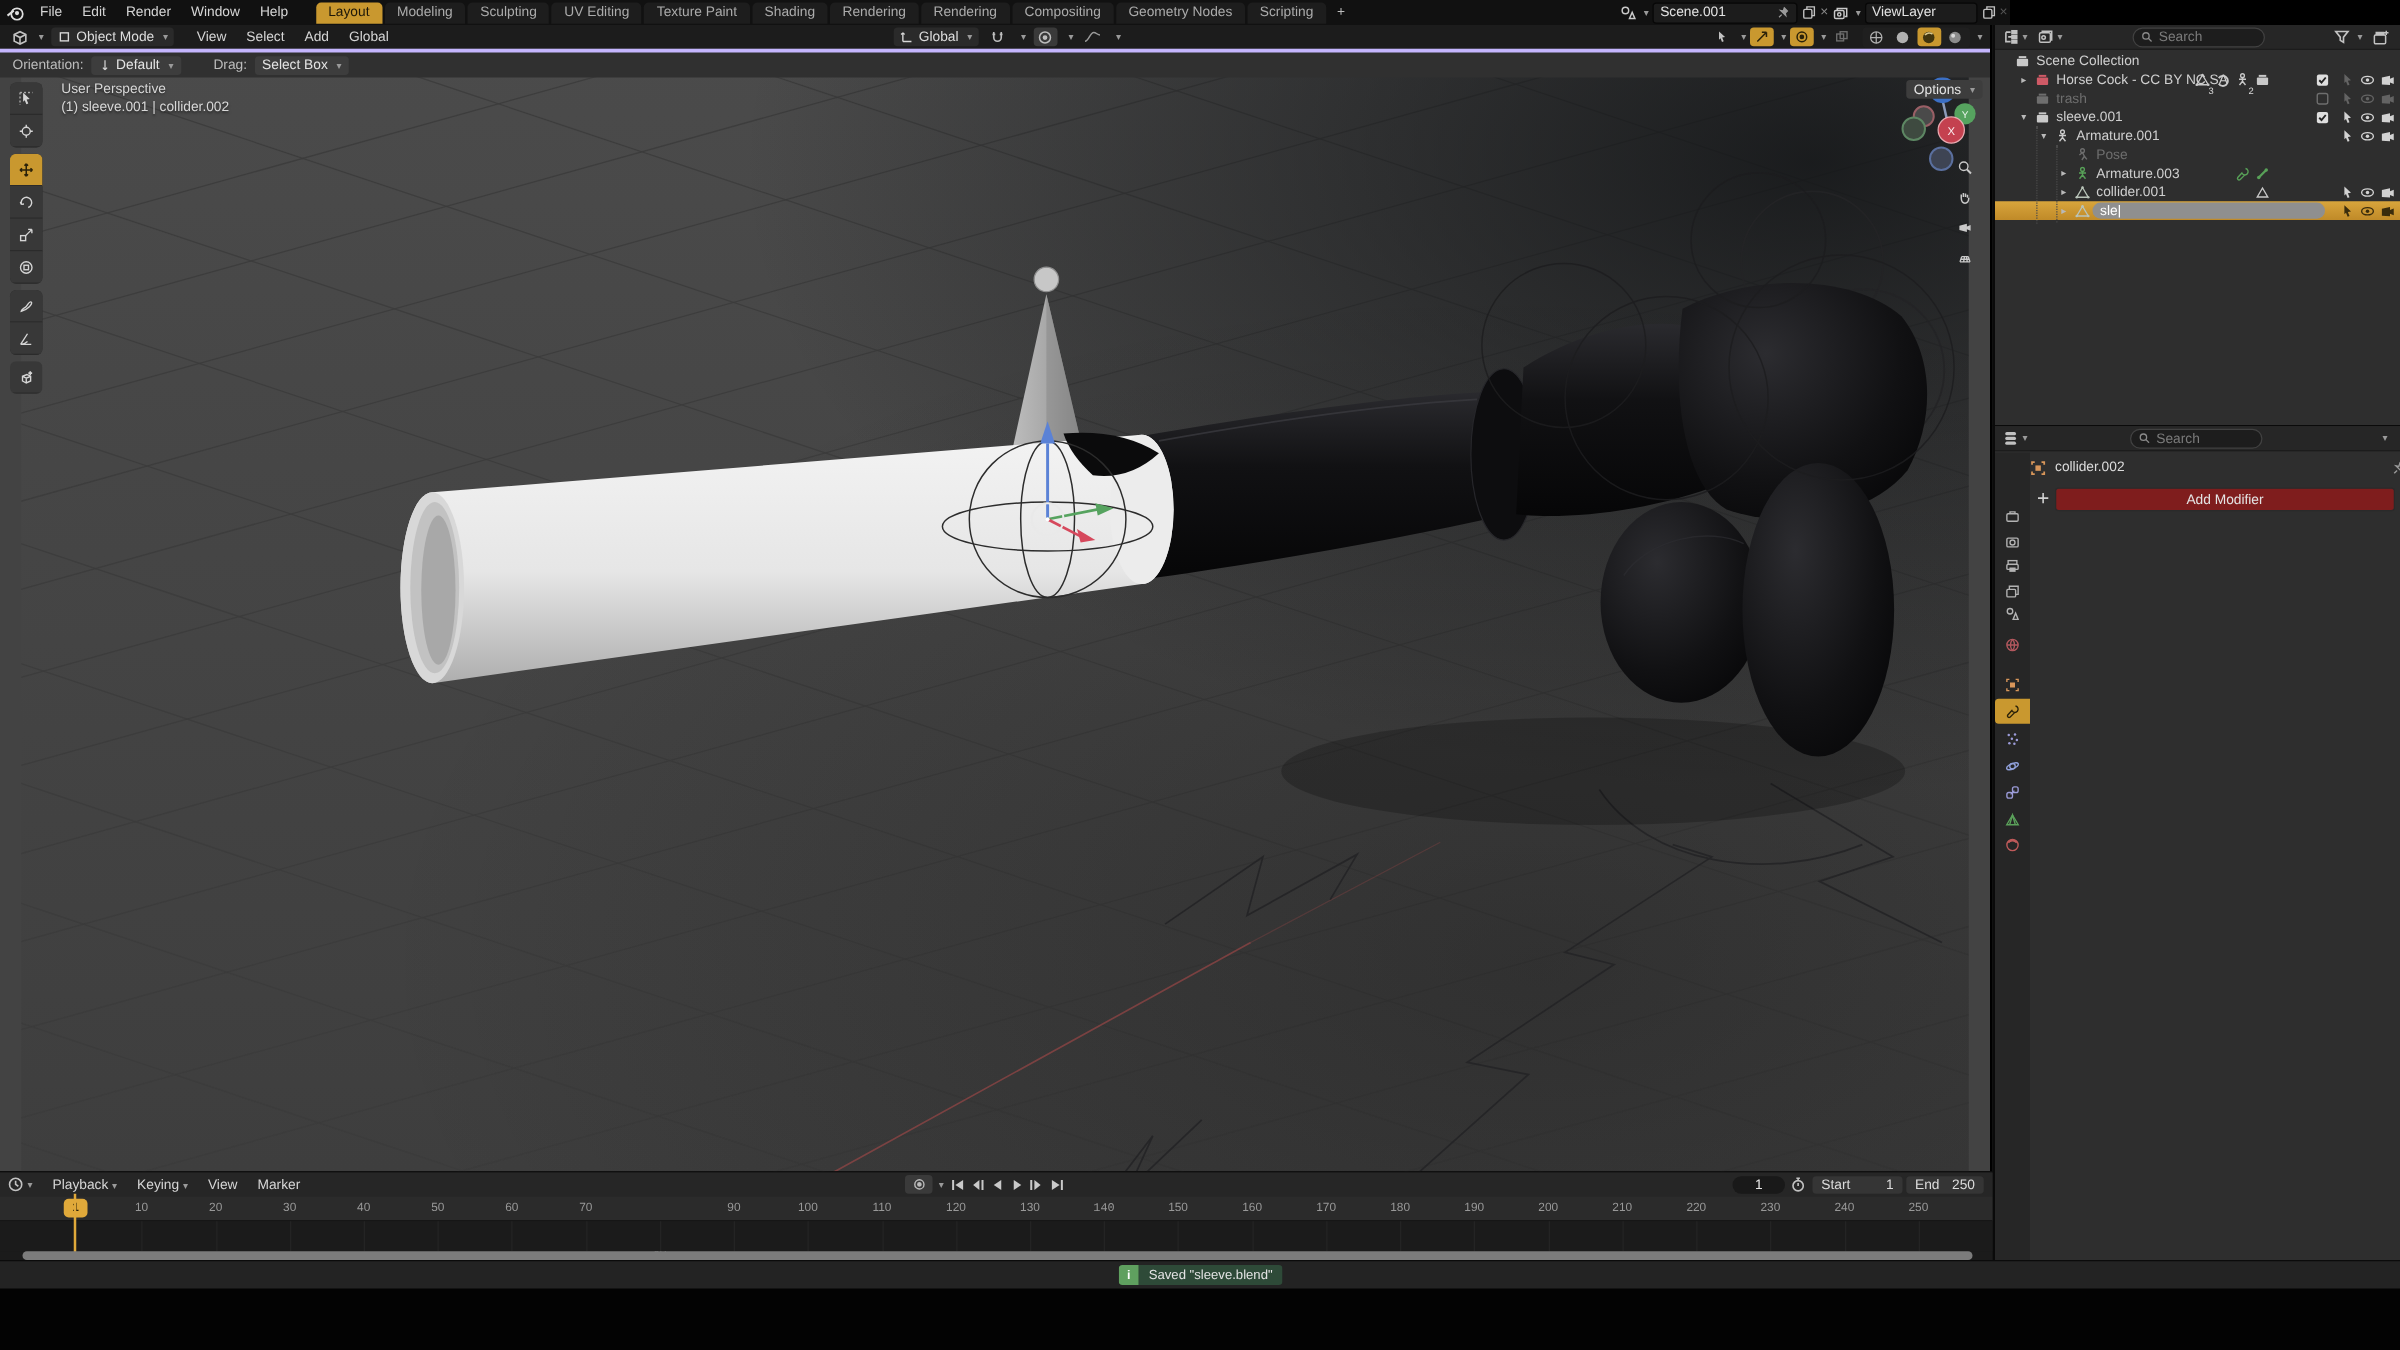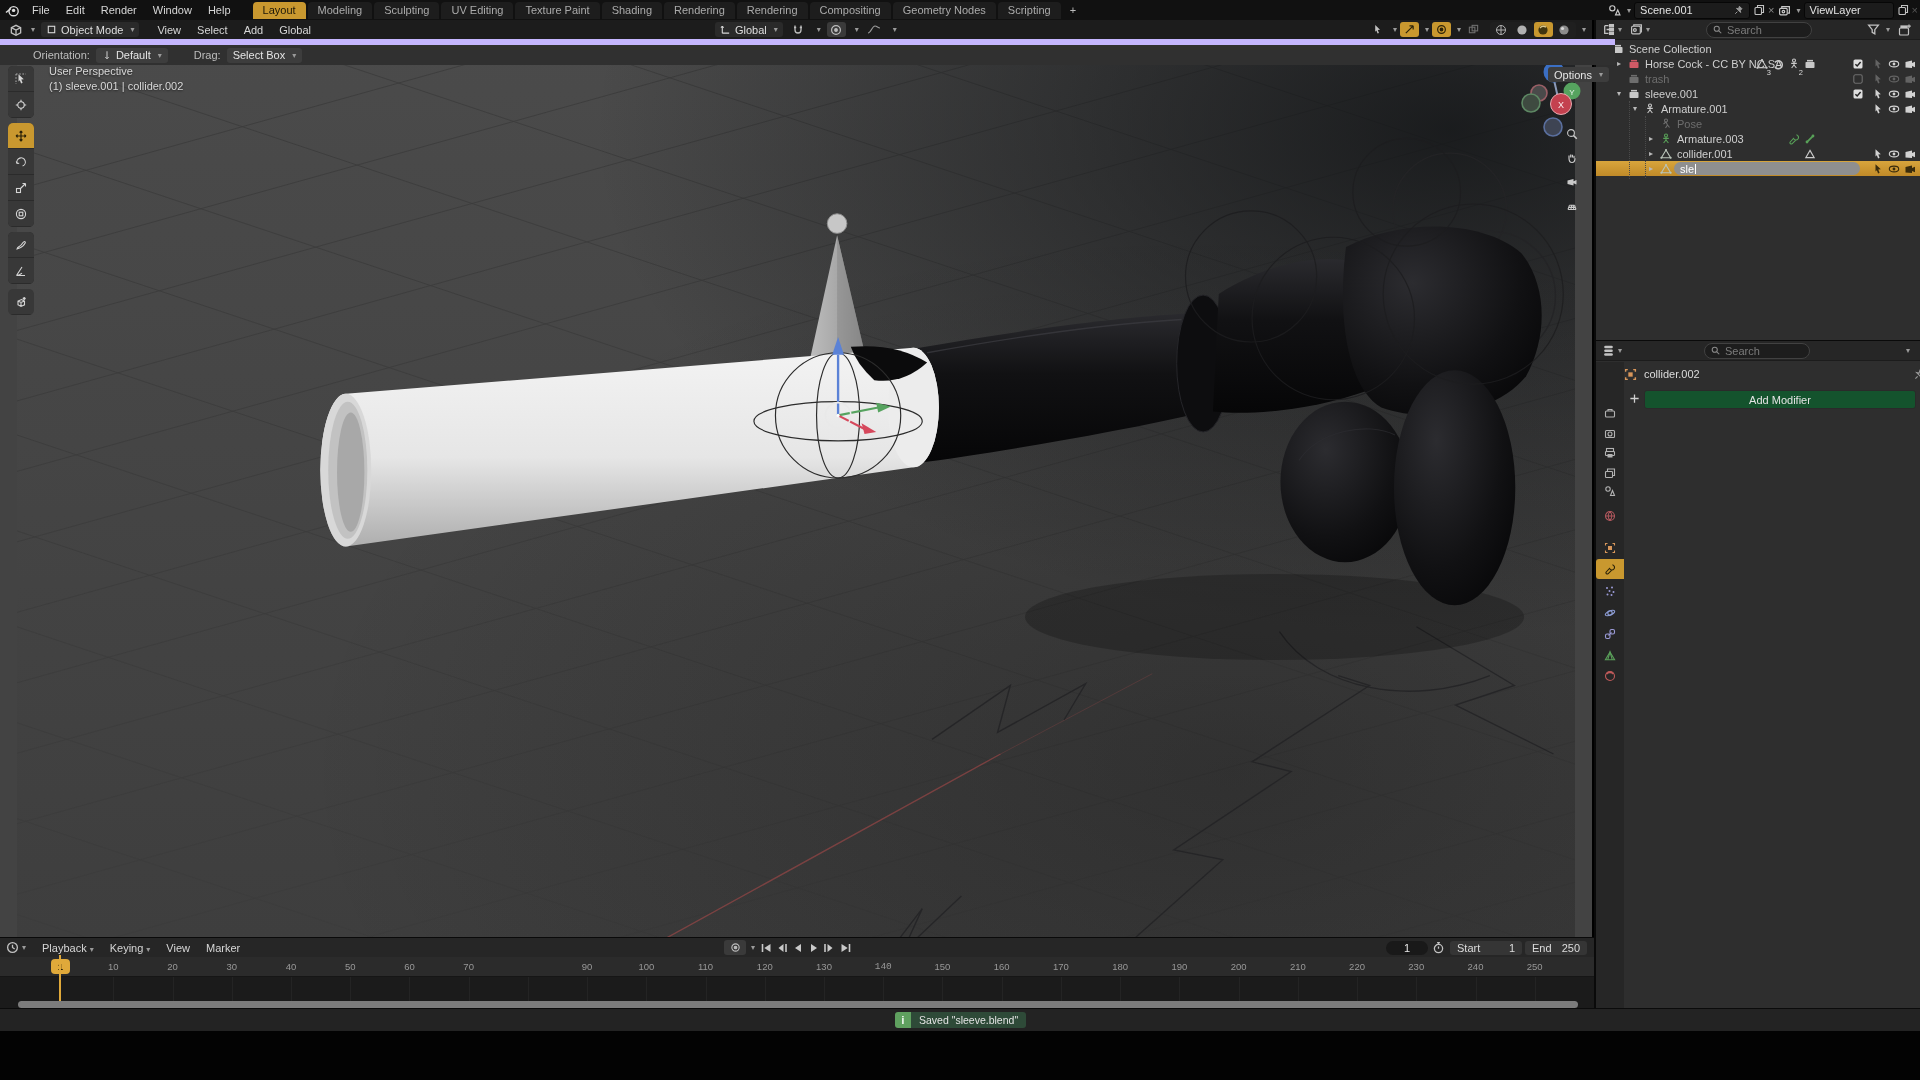--- a/index.html
+++ b/index.html
@@ -4,32 +4,32 @@
 <style>
   html,body{margin:0;padding:0;background:#000;}
   #app{position:relative;width:1920px;height:1080px;overflow:hidden;
        font-family:"Liberation Sans",sans-serif;color:#cfcfcf;font-size:11px;
        -webkit-font-smoothing:antialiased;user-select:none;}
   .abs{position:absolute;}
   .row{display:flex;align-items:center;}
   .ico{display:inline-flex;align-items:center;justify-content:center;line-height:0;}
   .chev{font-size:8px;color:#9a9a9a;margin-left:3px;}
   
-  #topbar{left:0;top:0;width:1920px;height:20px;background:#111111;display:flex;align-items:center;}
+  #topbar{left:0;top:0;width:1608px;height:20px;background:#111111;display:flex;align-items:center;}
   .menu-item{padding:0 8px;color:#d6d6d6;cursor:default;}
   #workspaces{display:flex;align-items:center;gap:2px;margin-left:14px;}
   .ws-tab{padding:2px 10px 3px;background:#1d1d1d;color:#ababab;border-radius:4px 4px 0 0;}
   .ws-tab.active{background:#c9982f;color:#1c1709;}
   .ws-add{padding:2px 7px;color:#bdbdbd;}
   #top-right{position:absolute;right:2px;top:0;height:20px;display:flex;align-items:center;gap:3px;}
   .tfield{background:#1c1c1c;border:1px solid #070707;border-radius:3px;height:15px;display:flex;align-items:center;padding:0 5px;color:#e3e3e3;gap:4px;}
   
   #viewport{left:0;top:20px;width:1592px;height:917px;background:#434343;}
   #vp-header{position:absolute;left:0;top:0;width:1592px;height:19px;background:#1c1c1c;display:flex;align-items:center;z-index:5;}
-  #vp-toolsettings{position:absolute;left:0;top:19px;width:1592px;height:20px;background:#303030;border-top:6px solid #c4b5fd;display:flex;align-items:center;z-index:5;color:#c9c9c9;padding-left:23px;}
+  #vp-toolsettings{position:absolute;left:0;top:19px;width:1592px;height:20px;background:#303030;border-top:3px solid #c4b5fd;display:flex;align-items:center;z-index:5;color:#c9c9c9;}
   .dd{background:#2a2a2a;border-radius:3px;height:15px;display:flex;align-items:center;padding:0 5px;gap:4px;color:#dedede;}
   .dd2{background:#3d3d3d;border-radius:3px;height:15px;display:flex;align-items:center;padding:0 6px;gap:4px;color:#e4e4e4;}
   .hbtn{height:15px;min-width:17px;border-radius:3px;display:flex;align-items:center;justify-content:center;color:#bdbdbd;background:transparent;padding:0 1px;}
   .hbtn.on{background:#c9982f;color:#272008;}
   #vp-overlay-text{position:absolute;left:49px;top:44px;z-index:4;color:#d8d8d8;text-shadow:0 1px 2px rgba(0,0,0,.5);line-height:15px;}
   #vp-toolbar{position:absolute;left:8px;top:46px;width:26px;z-index:4;display:flex;flex-direction:column;gap:5px;}
   .tgroup{background:#2c2c2c;border-radius:5px;overflow:hidden;display:flex;flex-direction:column;}
   .tool-btn{width:26px;height:25px;display:flex;align-items:center;justify-content:center;color:#d5d5d5;background:#383838;border-bottom:1px solid #2b2b2b;}
   .tool-btn.active{background:#c9982f;color:#2b2209;}
   #options-btn{position:absolute;right:6px;top:22px;z-index:6;}
@@ -58,21 +58,21 @@
   .o-check{position:absolute;right:56px;color:#dedede;}
   .rename-input{position:absolute;left:78px;right:60px;height:13px;background:#8f8f8f;border-radius:7px;
                 display:flex;align-items:center;padding:0 6px;color:#fff;}
   .caret{display:inline-block;width:1px;height:10px;background:#fff;margin-left:1px;}
   .treeline{position:absolute;border-left:1px dotted #4a4a4a;width:0;}
   #properties{left:1594px;top:340px;width:326px;height:668px;background:#2e2e2e;border-left:2px solid #0a0a0a;border-top:1px solid #0a0a0a;box-sizing:border-box;}
   #prop-tabs{position:absolute;left:0;top:21px;width:28px;height:646px;background:#262626;}
   .ptab{position:absolute;left:0;width:28px;height:20px;display:flex;align-items:center;justify-content:center;color:#b3b3b3;}
   .ptab.active{background:#c9982f;border-radius:3px 0 0 3px;color:#2b2209;}
   #prop-breadcrumb{position:absolute;left:28px;top:24px;height:18px;display:flex;align-items:center;gap:7px;color:#dcdcdc;}
-  #add-modifier{position:absolute;left:48px;top:49px;width:270px;height:17px;background:#14532d;border:1px solid #2a2a2a;border-radius:3px;display:flex;align-items:center;justify-content:center;color:#e4e4e4;}
+  #add-modifier{position:absolute;left:48px;top:49px;width:270px;height:17px;background:#7f1d1d;border:1px solid #2a2a2a;border-radius:3px;display:flex;align-items:center;justify-content:center;color:#e4e4e4;}
   
   #timeline{left:0;top:937px;width:1594px;height:71px;background:#1b1b1b;border-top:1px solid #0a0a0a;box-sizing:border-box;}
   #tl-header{position:absolute;left:0;top:0;width:100%;height:19px;background:#262626;display:flex;align-items:center;}
   #tl-ruler{position:absolute;left:0;top:19px;width:100%;height:20px;background:#2b2b2b;border-bottom:1px solid #161616;box-sizing:border-box;}
   .tick{position:absolute;top:4px;transform:translateX(-50%);color:#989898;font-size:9.5px;}
   #tl-band{position:absolute;left:0;top:39px;width:100%;height:24px;background:#1b1b1b;}
   .vline{position:absolute;top:0;width:1px;height:24px;background:#242424;}
   #playhead-marker{position:absolute;left:51px;top:2px;width:19px;height:15px;background:#e0a93a;border-radius:4px;color:#2a1f07;display:flex;align-items:center;justify-content:center;font-size:9.5px;font-weight:bold;}
   #playhead-line{position:absolute;left:59px;top:17px;width:2px;height:52px;background:#e0a93a;}
   #tl-scroll{position:absolute;left:18px;top:63px;width:1560px;height:7px;background:#7c7c7c;border-radius:4px;}

